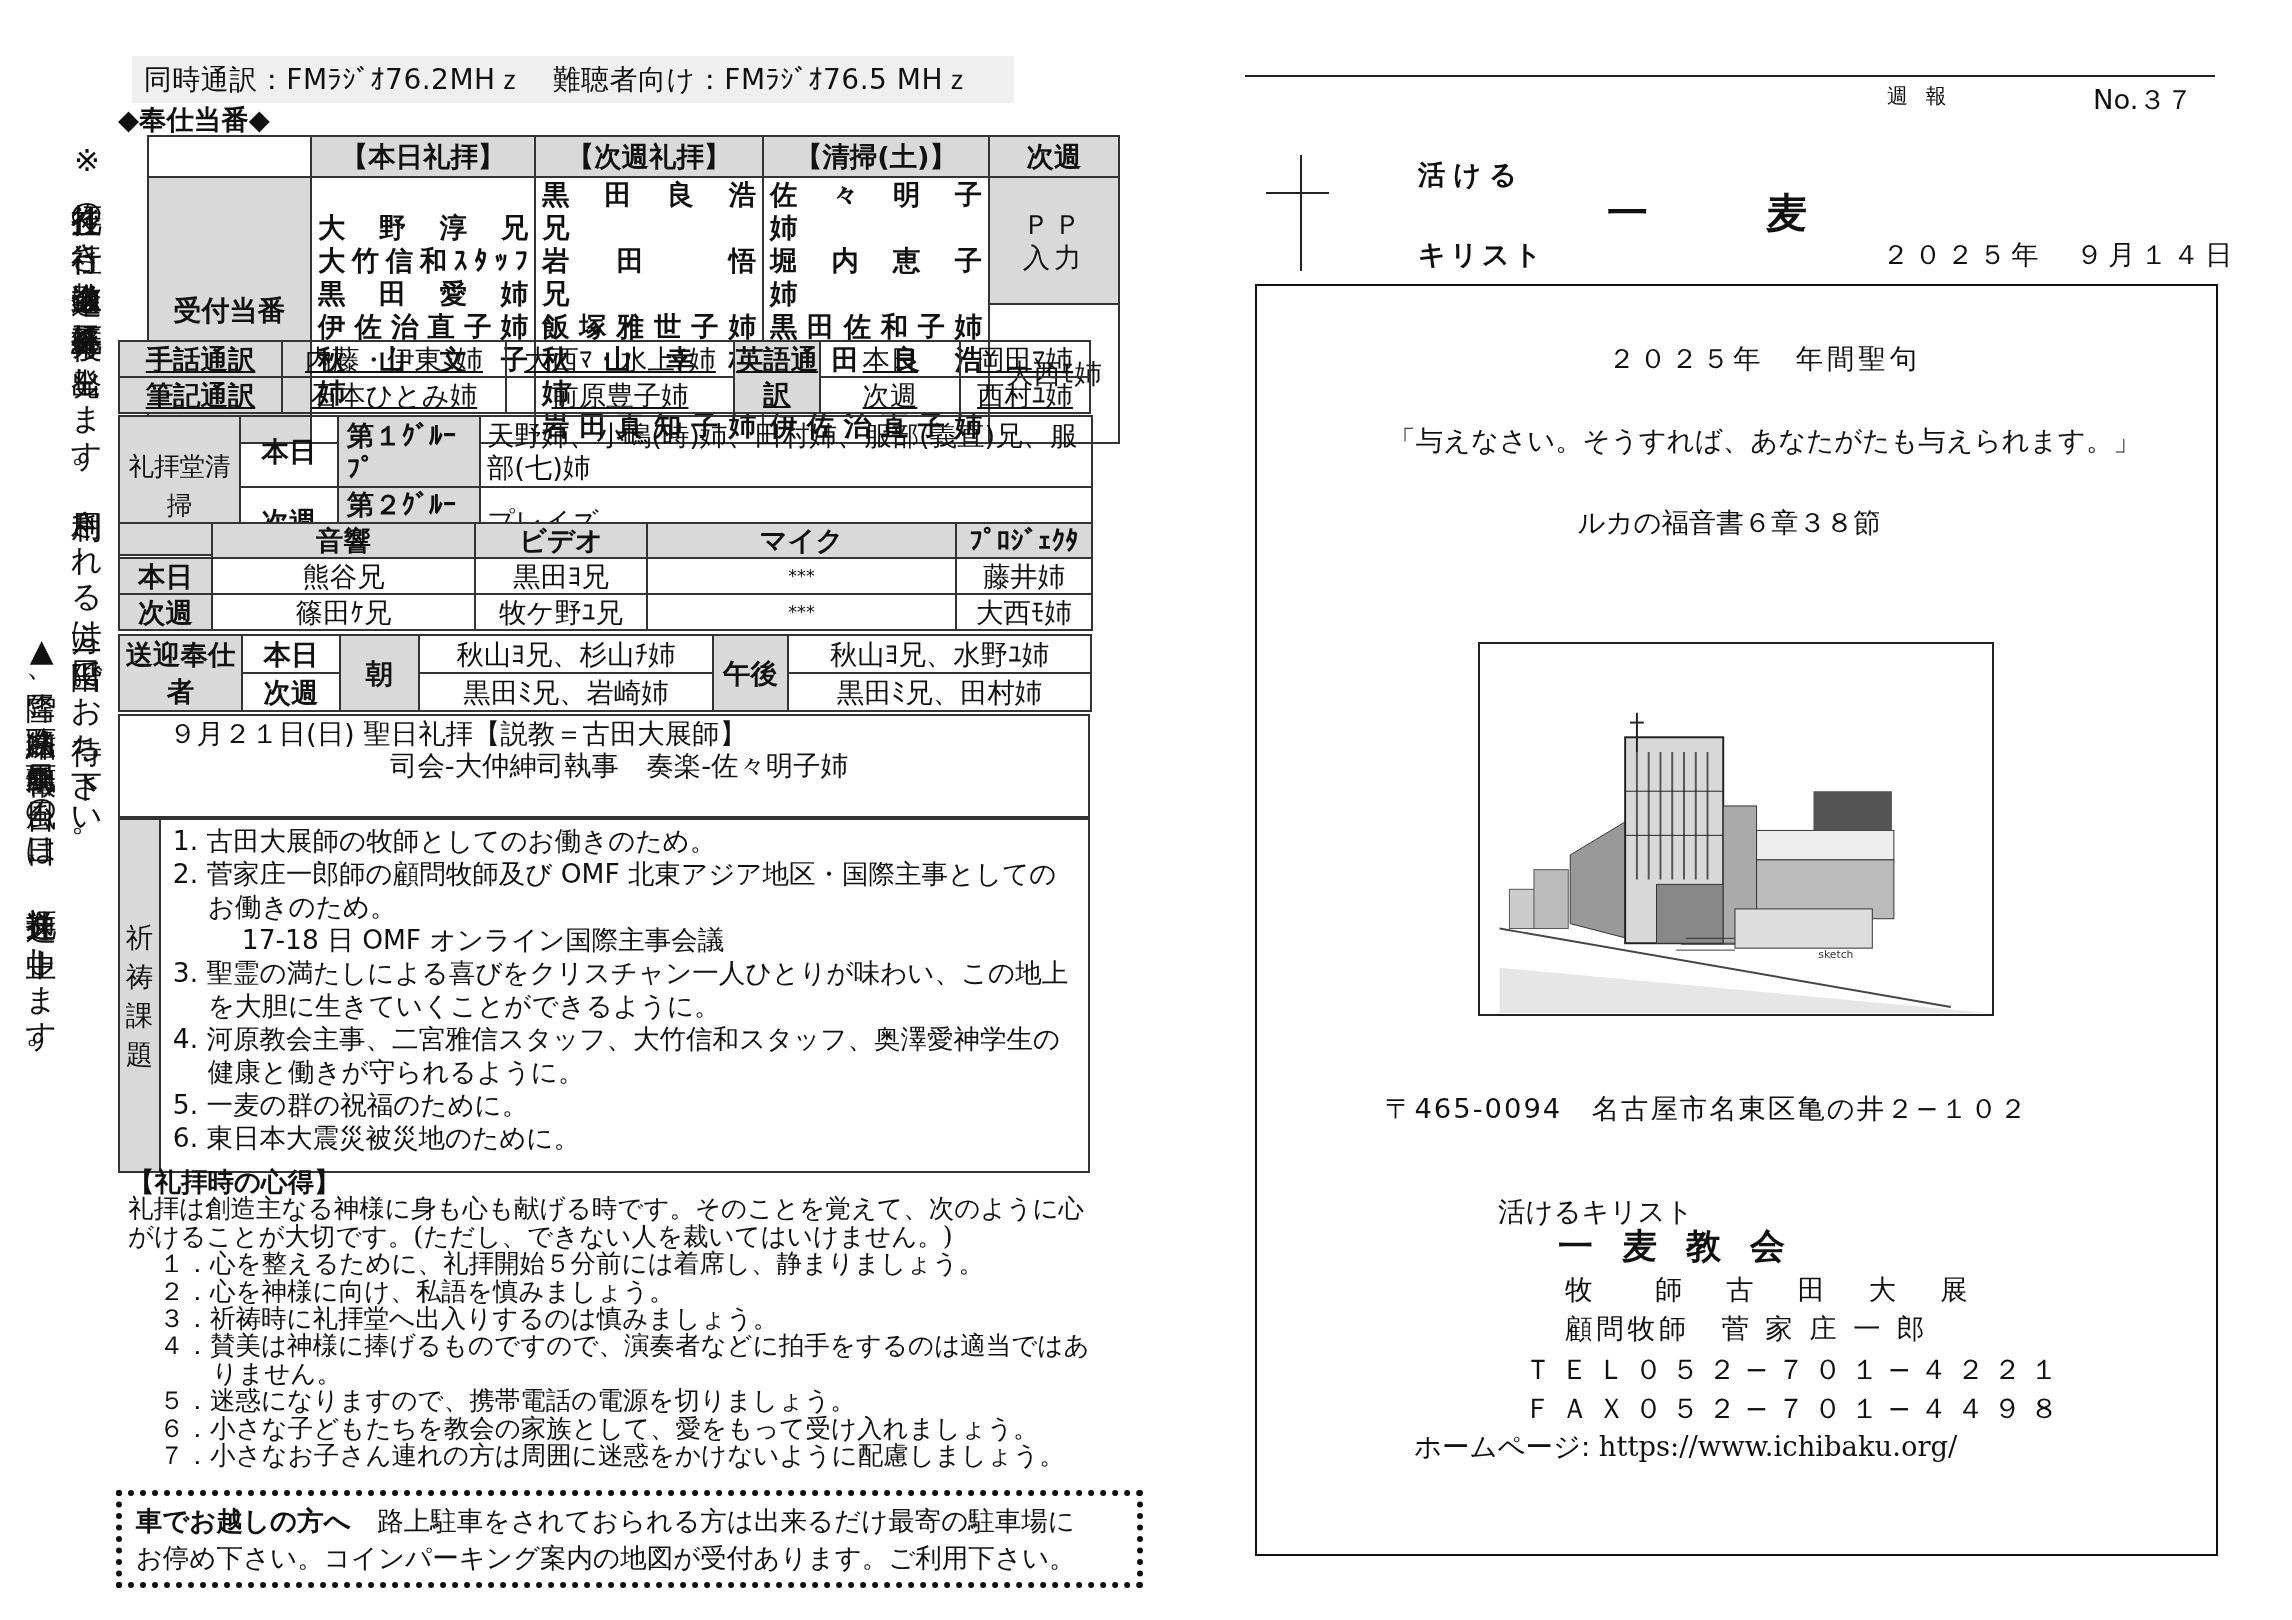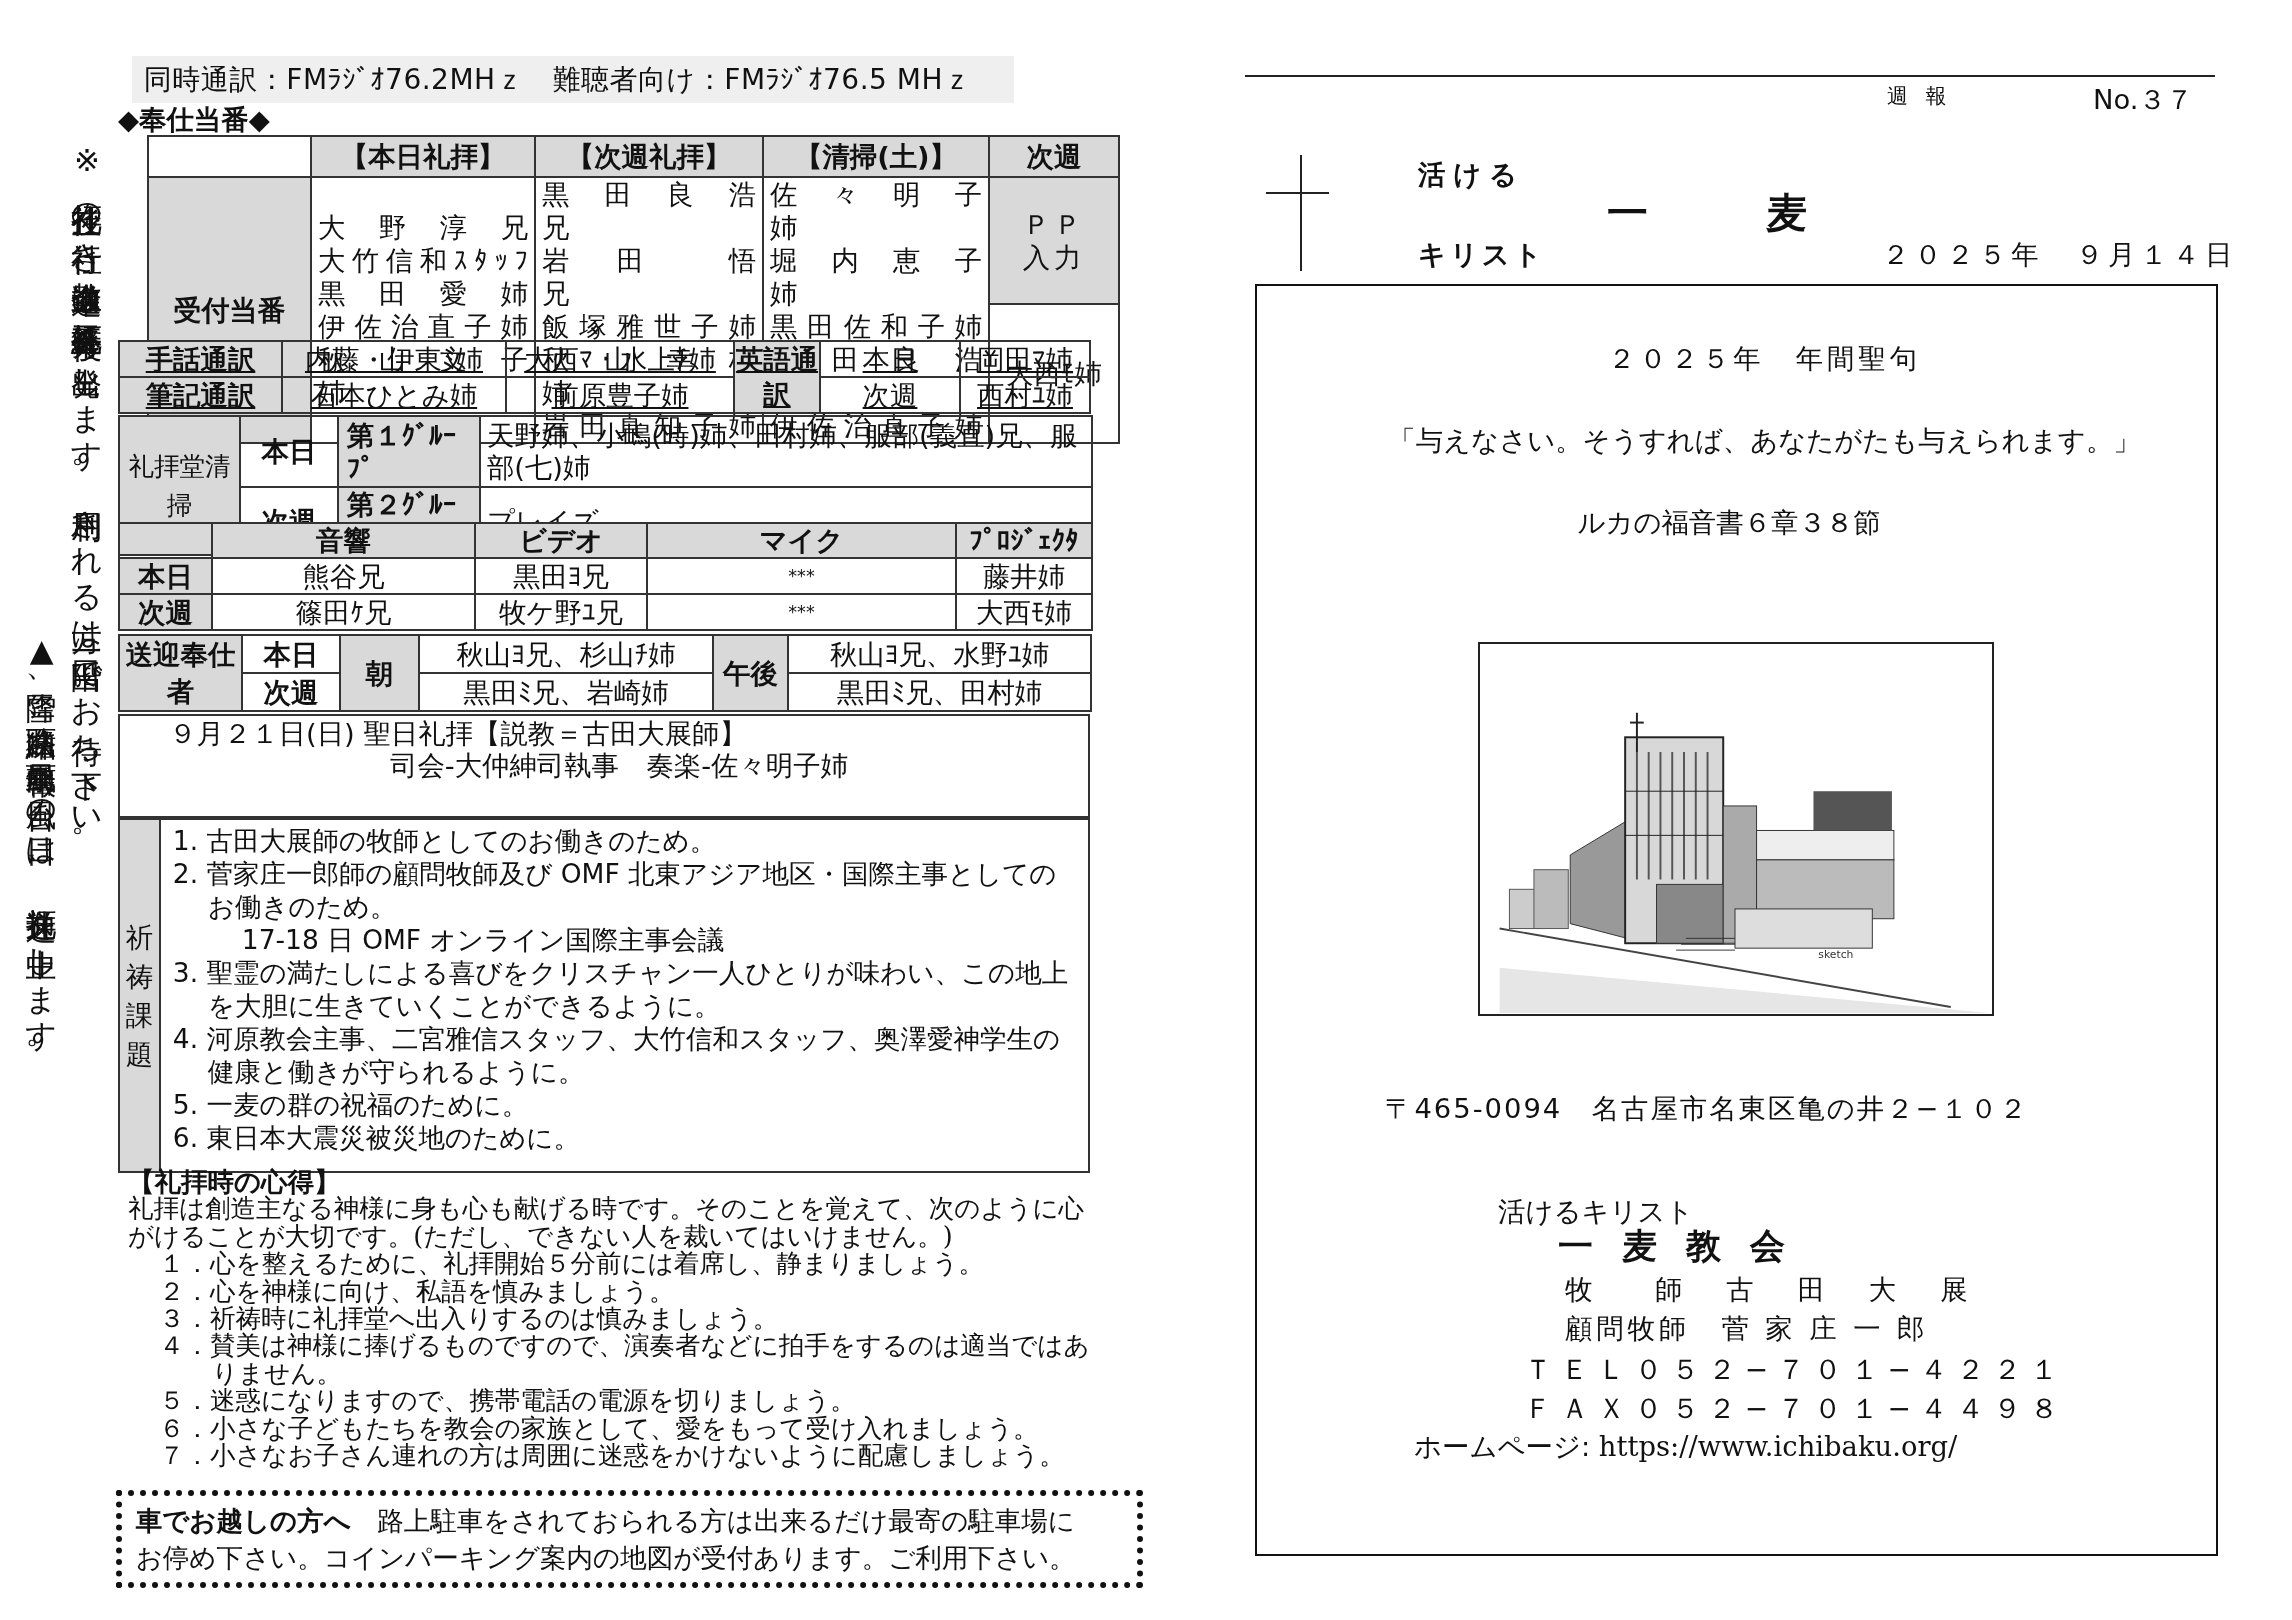--- a/index.html
+++ b/index.html
@@ -16,21 +16,21 @@
 
   
   .vert { writing-mode:vertical-rl; font-size:31px; letter-spacing:1px; line-height:39px; }
   #vnote1 { left:67px; top:142px; }
   #vnote2 { left:21.6px; top:632px; }
 
   table.grid { border-collapse:collapse; position:absolute; table-layout:fixed; }
   table.grid td { border:2px solid #333; padding:0; text-align:center; vertical-align:middle; font-size:27.4px; line-height:33px; }
   td.h { font-weight:bold; background:#d9d9d9; }
   td.names { text-align:justify; text-align-last:justify; padding:0 5.9px !important; font-family:"DejaVu Serif","Liberation Serif",serif; line-height:32px; font-size:28px; }
-  td.names div { text-align:justify; text-align-last:justify; }
+  td.names div { text-align:justify; text-align-last:justify;font-weight:bold; }
 
   #events { left:118px; top:714px; width:972px; height:104px; border:2px solid #333; font-size:27.4px; line-height:32px; box-sizing:border-box; padding:2px 0 0 0; }
   #events .l { white-space:nowrap; }
 
   #prayer { left:118px; top:818px; width:972px; height:355px; border:2px solid #333; box-sizing:border-box; display:flex; }
   #prayer .side { width:39px; background:#d9d9d9; border-right:2px solid #333; display:flex; flex-direction:column; justify-content:center; align-items:center; font-size:27.4px; line-height:39px; }
   #prayer .items { padding:3.9px 0 0 11.8px; font-size:26.5px; line-height:33px; }
   #prayer .indent { padding-left:35px; }
   #prayer .indent2 { padding-left:69px; }
 

